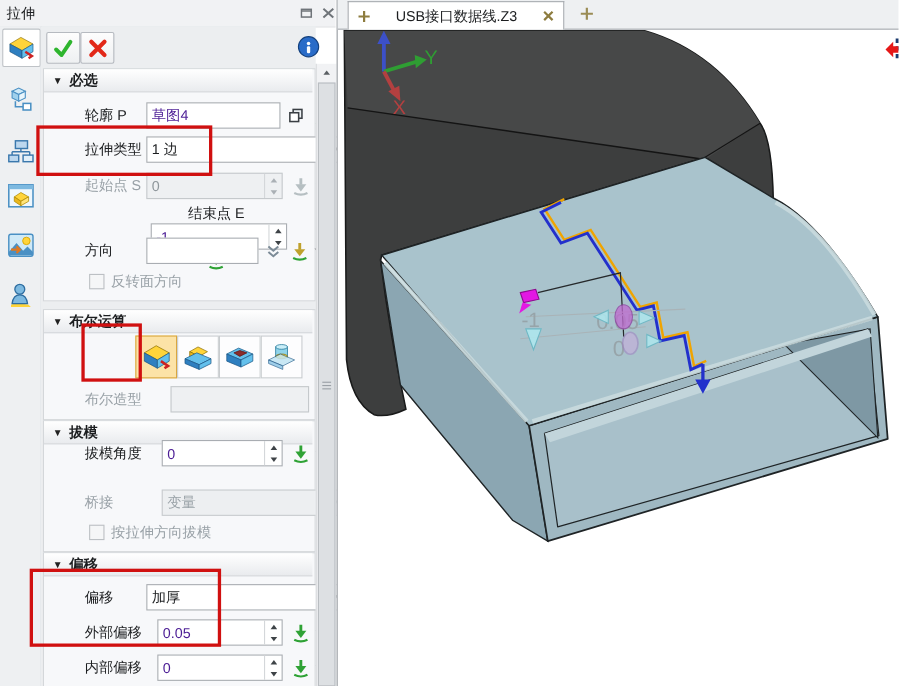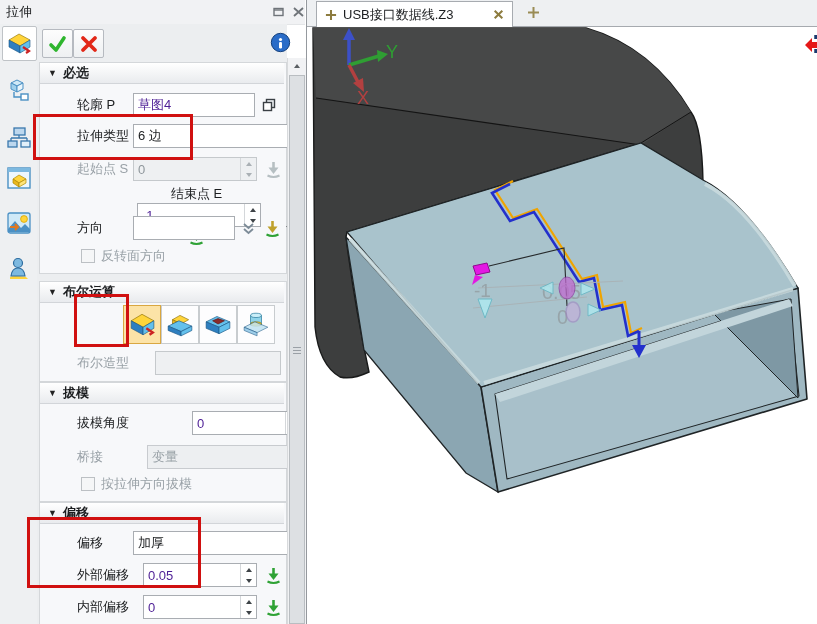--- a/index.html
+++ b/index.html
@@ -51,21 +51,21 @@
   
   .sbar{position:absolute;left:287px;top:58px;width:18px;height:566px;background:#f1f2f4;border-left:1px solid #d8dadc;}
   .sbar .up{position:absolute;top:0;left:0;right:0;height:16px;display:flex;align-items:center;justify-content:center;cursor:pointer;}
   .sbar .thumb{position:absolute;top:17px;left:1px;right:1px;bottom:0;background:#dde0e3;border:1px solid #b9bdc1;cursor:pointer;}
   .grip{position:absolute;left:3px;right:3px;top:50%;margin-top:-5px;}
   .grip div{height:1px;background:#9aa0a6;margin:2px 0;}
   
   .viewport{position:absolute;left:306px;top:0;width:511px;height:624px;background:#fff;border-left:1px solid #95999e;box-sizing:border-box;}
   .tabbar{position:absolute;left:0;top:0;right:0;height:27px;background:#eef0f2;border-bottom:1px solid #a6aaaf;box-sizing:border-box;}
   .tab{position:absolute;left:9px;top:1px;width:197px;height:26px;background:#fff;border:1px solid #a7abb0;border-bottom:0;
-       display:flex;align-items:center;padding:0 8px;box-sizing:border-box;cursor:pointer;}
+       display:flex;align-items:center;padding:0 8px;box-sizing:border-box;cursor:pointer;text-align:center;}
   .tab .tl{flex:1;margin:0 6px;white-space:nowrap;overflow:hidden;}
   .newtab{position:absolute;left:220px;top:6px;width:15px;height:15px;cursor:pointer;}
   .canvas{position:absolute;left:0;top:27px;width:510px;height:597px;}
   svg text{font-family:"Liberation Sans","DejaVu Sans",sans-serif;}
 </style>
 </head>
 <body>
 
 <div id="app">
 
@@ -184,21 +184,21 @@
           <polygon points="4.5,7.5 14.5,7.5 9.5,14" fill="#2fa235"></polygon>
           <path d="M3.5,15.5 Q9.5,18.5 15.5,15.5" fill="none" stroke="#2fa235" stroke-width="2"></path>
         </svg>
         <span class="caret okcaret"></span>
       </span>
     </div>
 
     <div class="prow" style="top:99px;">
       <span class="lbl">拉伸类型</span>
       <span class="combo" style="width:170px;">
-        <span class="val">6 边</span>
+        <span class="val">1 边</span>
         <span class="caret"></span>
       </span>
     </div>
 
     <div class="prow" style="top:132px;">
       <span class="lbl dis">起始点 S</span>
       <span class="ninput dis" style="width:122px;">
         <input disabled="" value="0" style="">
         <span class="spin dis">
             <div>
@@ -321,21 +321,21 @@
             <path d="M3,3 L7.5,7 L12,3 M3,8 L7.5,12 L12,8" fill="none" stroke="#9aa7b1" stroke-width="1.8"></path>
           </svg>
       </span>
     </div>
 
     <div class="sect" style="top:359px;">
       <span class="mk">▼</span>
       <span>拔模</span>
     </div>
 
-    <div class="prow" style="top:386px;gap:45px;">
+    <div class="prow" style="top:375px;">
       <span class="lbl" style="width:70px;">拔模角度</span>
       <span class="ninput" style="width:108px;">
         <input value="0" style="">
         <span class="spin">
             <div>
               <span class="tri-up"></span>
             </div>
             <div>
               <span class="tri-dn"></span>
             </div>

